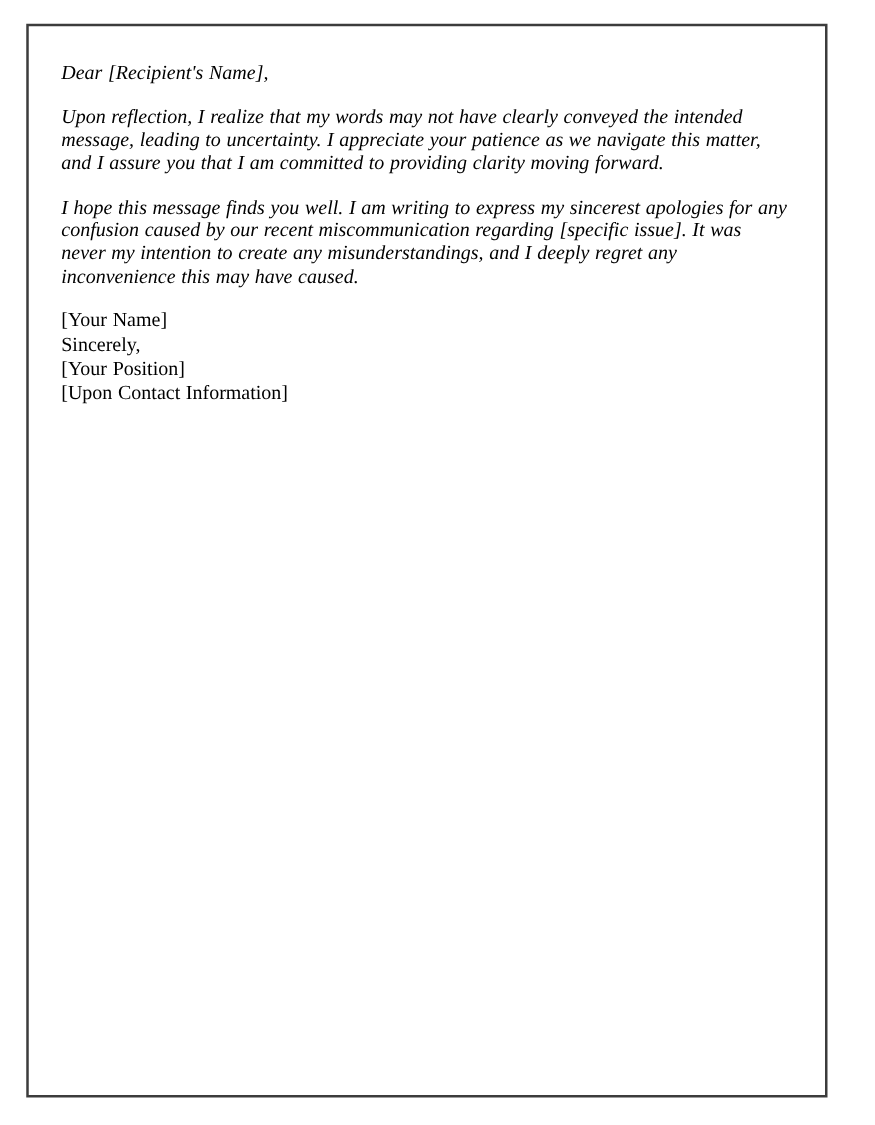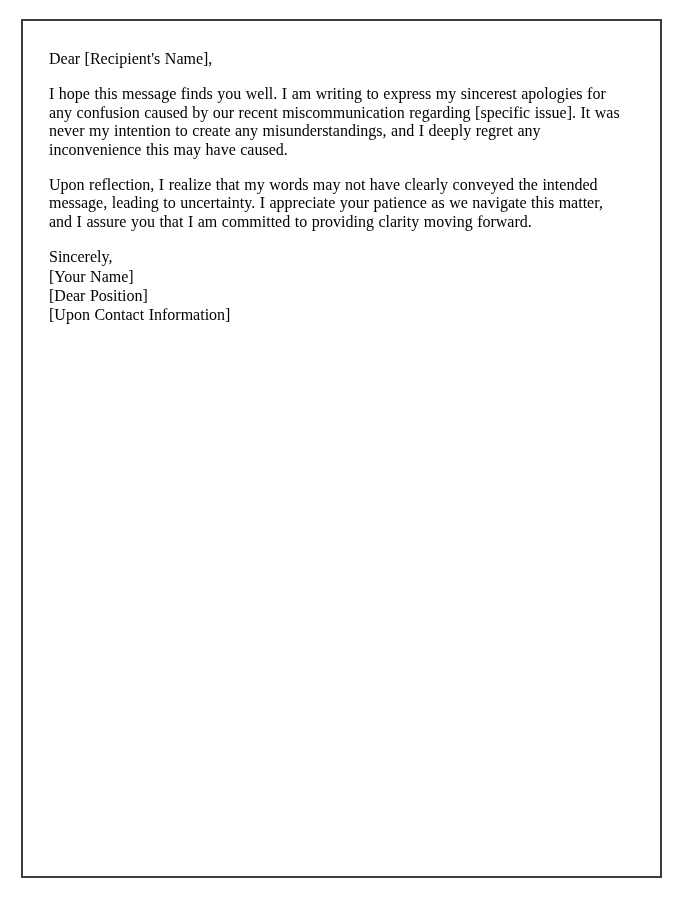--- a/index.html
+++ b/index.html
@@ -24,40 +24,41 @@
     border: 2px solid #3c3c3c;
     padding: 29px 30px 0 26px;
     background: #ffffff;
     overflow: hidden;
   }
   .letter-frame p {
     margin: 0 0 17px 0;
     font-size: 16px;
     line-height: 1.15;
     word-spacing: 0.5px;
+    font-style: italic;
   }
   .closing {
     font-size: 16px;
     line-height: 1.15;
     word-spacing: 0.5px;
   }
   .closing div {
     margin: 0 0 1px 0;
   }
 </style>
 </head>
 <body>
 
 <div class="letter-frame">
   <p>Dear [Recipient's Name],</p>
 
+  <p>Upon reflection, I realize that my words may not have clearly conveyed the intended message, leading to uncertainty. I appreciate your patience as we navigate this matter, and I assure you that I am committed to providing clarity moving forward.</p>
+
   <p>I hope this message finds you well. I am writing to express my sincerest apologies for any confusion caused by our recent miscommunication regarding [specific issue]. It was never my intention to create any misunderstandings, and I deeply regret any inconvenience this may have caused.</p>
-
-  <p>Upon reflection, I realize that my words may not have clearly conveyed the intended message, leading to uncertainty. I appreciate your patience as we navigate this matter, and I assure you that I am committed to providing clarity moving forward.</p>
 
 
   <div class="closing">
+    <div>[Your Name]</div>
     <div>Sincerely,</div>
-    <div>[Your Name]</div>
-    <div>[Dear Position]</div>
+    <div>[Your Position]</div>
     <div>[Upon Contact Information]</div>
   </div>
 </div>
 
 </body></html>

